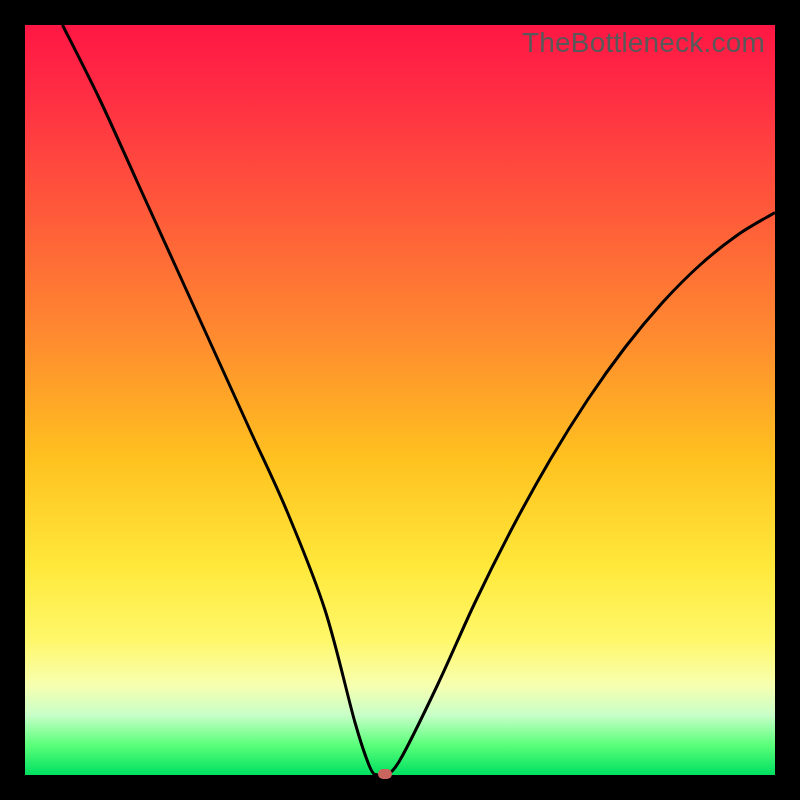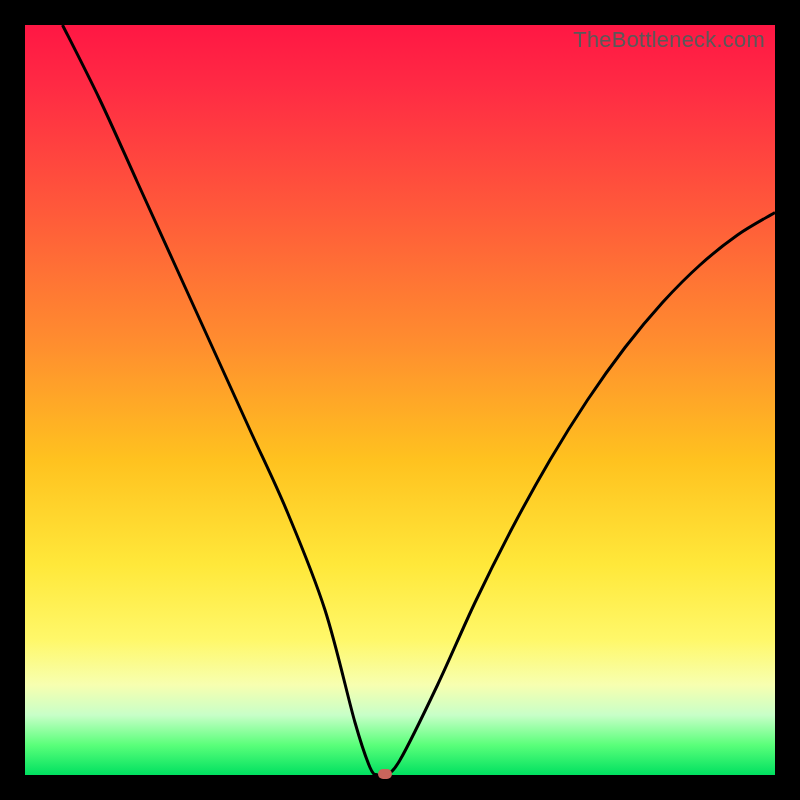--- a/index.html
+++ b/index.html
@@ -37,21 +37,21 @@
       #c8ffc8 92%,
       #5aff7a 96%,
       #00e060 100%
     );
   }
   .watermark {
     position: absolute;
     top: 2px;
     right: 10px;
     color: #595959;
-    font-size: 22px;
+    font-size: 28px;
     font-weight: 500;
     letter-spacing: 0.2px;
     user-select: none;
   }
   svg.curve {
     position: absolute;
     left: 0;
     top: 0;
     width: 750px;
     height: 750px;

